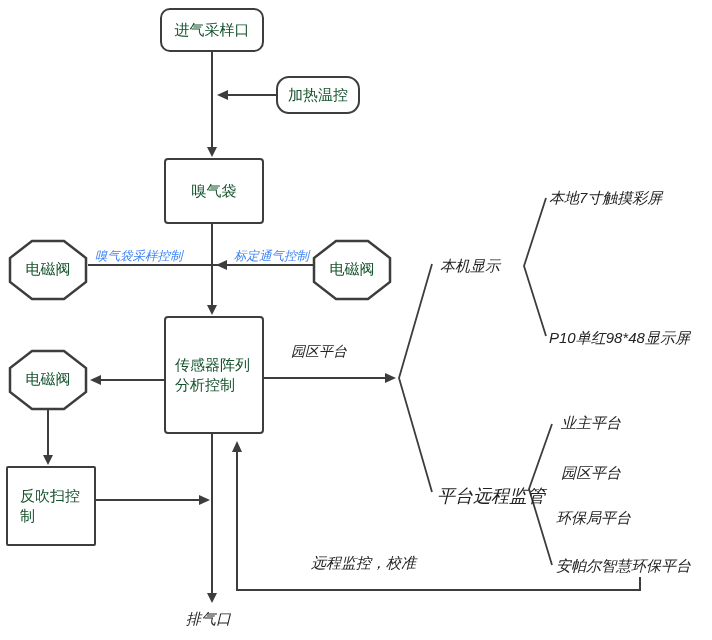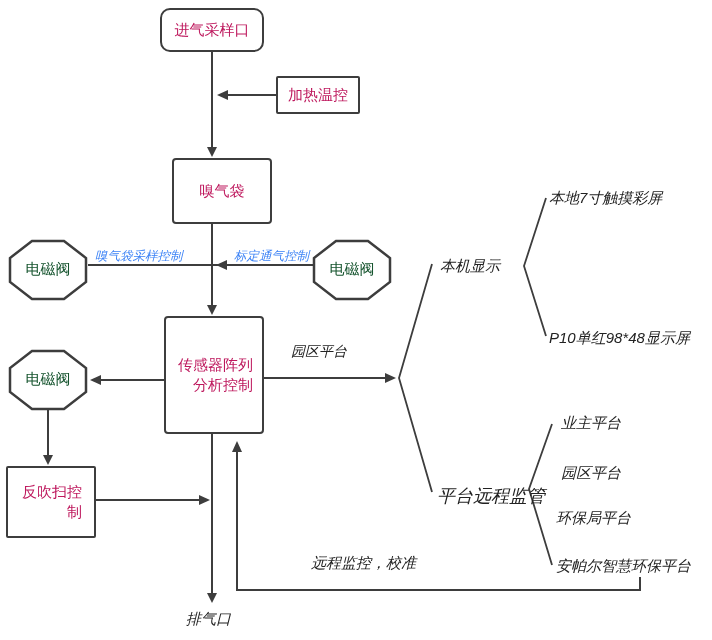--- a/index.html
+++ b/index.html
@@ -12,32 +12,32 @@
     width:712px;height:640px;
     background:#ffffff;
     overflow:hidden;
   }
   .wires{position:absolute;left:0;top:0;z-index:1;}
   .node{
     position:absolute;
     box-sizing:border-box;
     border:2px solid #3d3d3d;
     background:#ffffff;
-    color:#be185d;
+    color:#14532d;
     display:flex;align-items:center;justify-content:center;
-    text-align:right;
+    text-align:left;
     font-size:15px;
     line-height:1.35;
     z-index:2;
   }
   .node-intake{left:160px;top:8px;width:104px;height:44px;border-radius:10px;}
-  .node-heating{left:276px;top:76px;width:84px;height:38px;border-radius:2px;}
-  .node-bag{left:172px;top:158px;width:100px;height:66px;border-radius:4px;}
+  .node-heating{left:276px;top:76px;width:84px;height:38px;border-radius:13px;}
+  .node-bag{left:164px;top:158px;width:100px;height:66px;border-radius:4px;}
   .node-sensor{left:164px;top:316px;width:100px;height:118px;border-radius:4px;padding:0 9px;}
-  .node-backflush{left:6px;top:466px;width:90px;height:72px;border-radius:2px;padding:0 12px;}
+  .node-backflush{left:6px;top:466px;width:90px;height:80px;border-radius:2px;padding:0 12px;}
   .octagon-label{
     position:absolute;width:80px;text-align:center;
     font-size:15px;color:#14532d;z-index:2;
   }
   .oct-top-left{left:8px;top:260px;}
   .oct-top-right{left:312px;top:260px;}
   .oct-mid-left{left:8px;top:370px;}
   .lbl{
     position:absolute;color:#222;z-index:2;white-space:nowrap;font-style:italic;
   }

